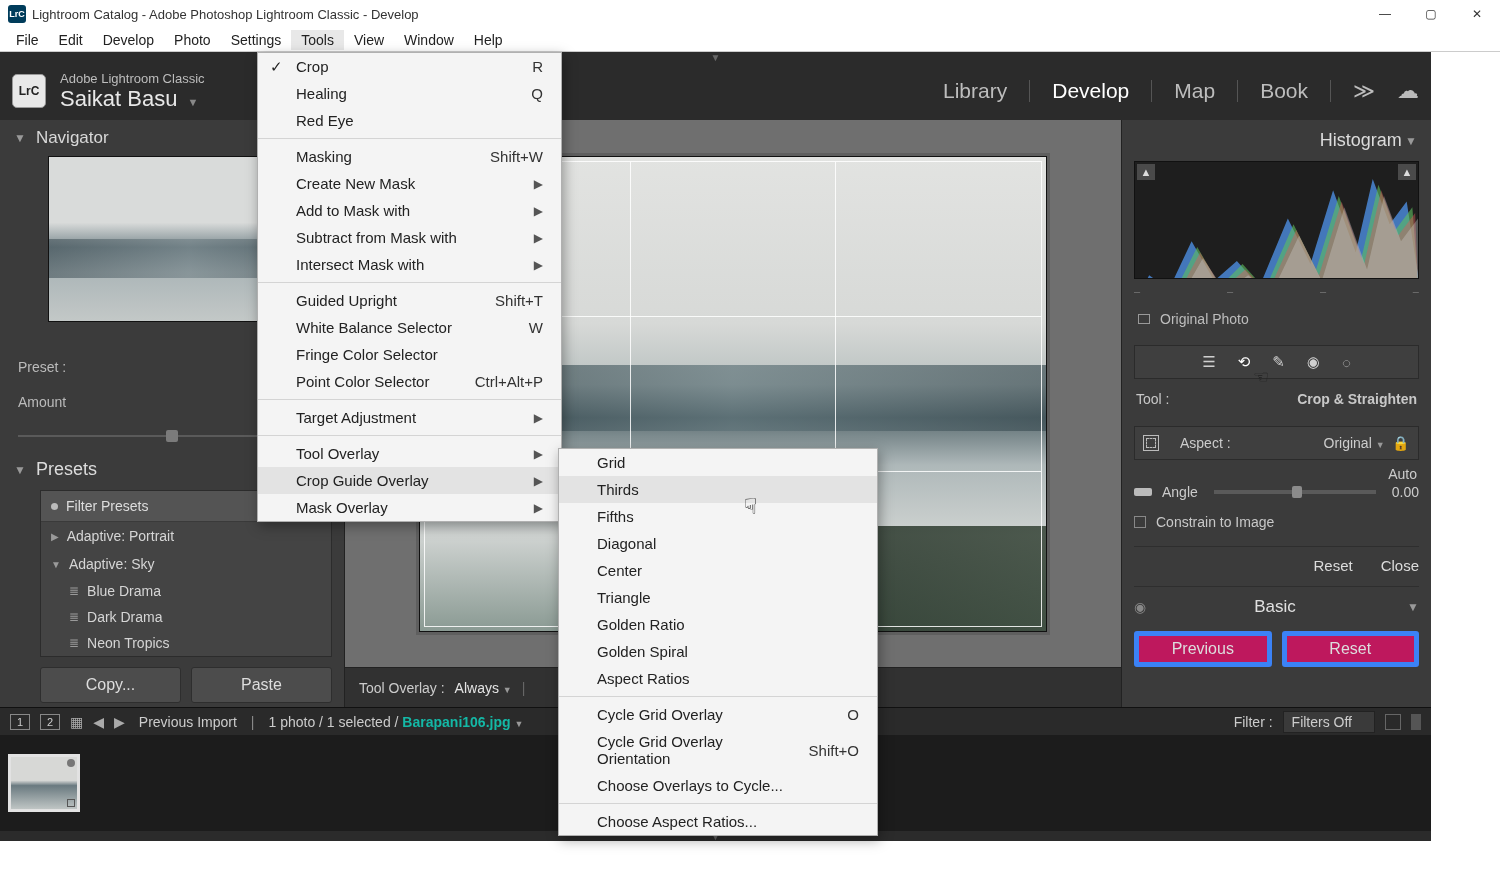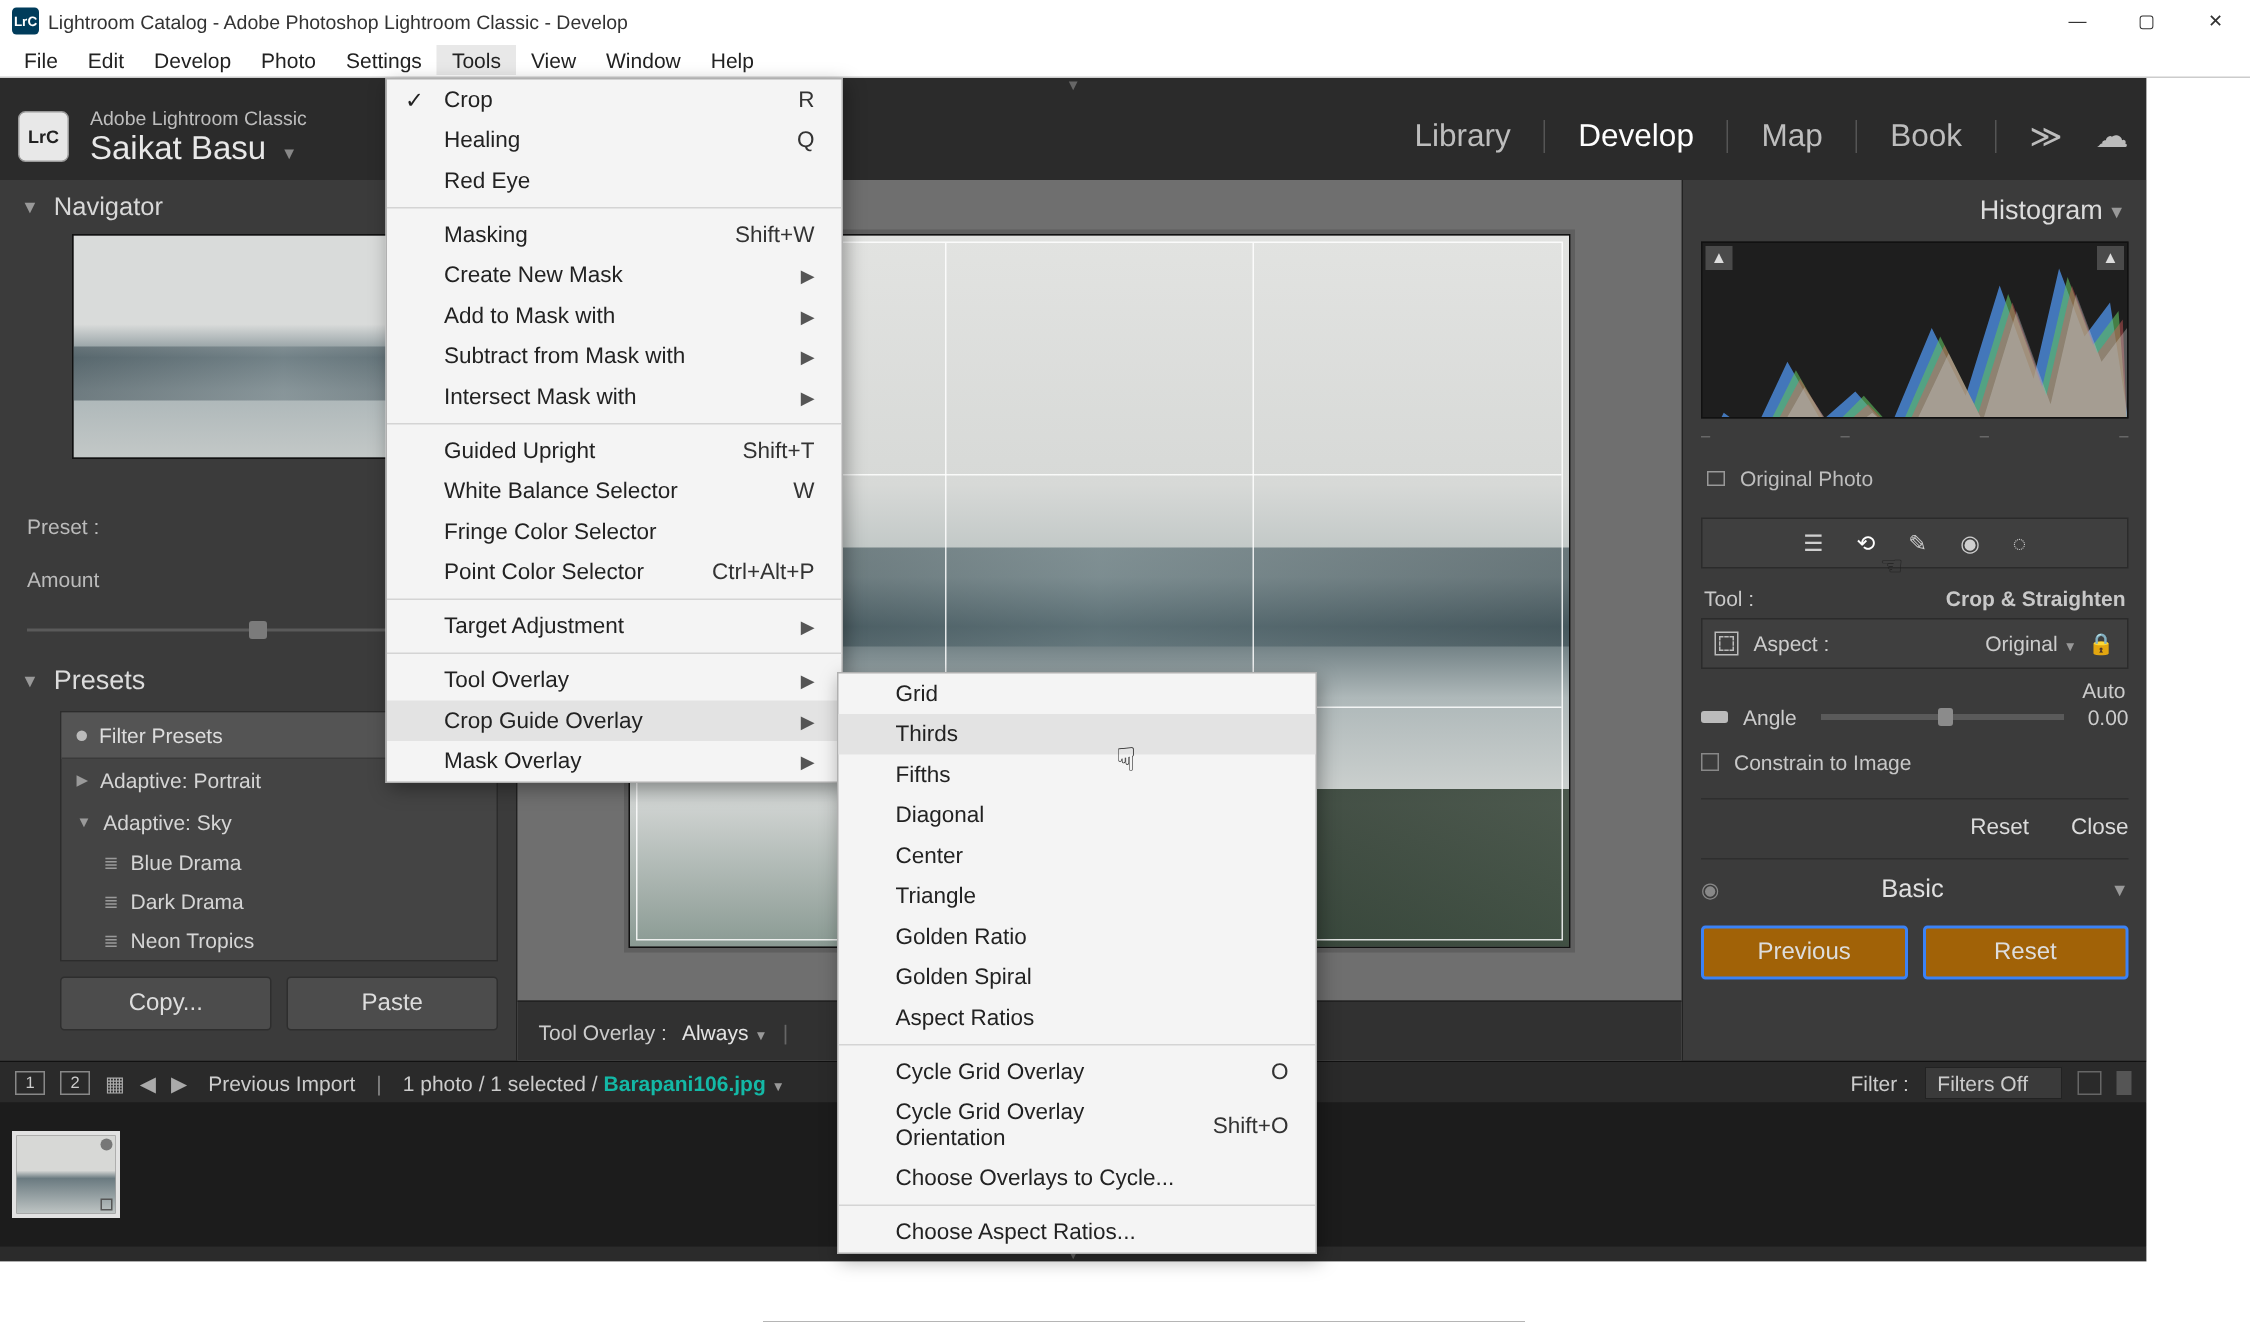--- a/index.html
+++ b/index.html
@@ -46,21 +46,21 @@
 .presets-head { display:flex; align-items:center; padding:10px 14px 6px 14px; font-size:18px; color:#dcdcdc;}
 .presets-head .toggle { color:#999; margin-right:10px; font-size:12px;}
 .presets-box { margin:4px 12px 0 40px; background:#444; border:1px solid #2c2c2c; }
 .presets-box .filter { display:flex; align-items:center; gap:8px; padding:7px 10px; background:#545454; color:#ddd; font-size:14px; border-bottom:1px solid #3a3a3a;}
 .presets-box .dot{width:7px;height:7px;border-radius:50%;background:#bbb;}
 .presets-box .grp { display:flex; align-items:center; gap:8px; padding:6px 10px; color:#d5d5d5; font-size:14px;}
 .presets-box .grp .tri{color:#9a9a9a;font-size:10px;}
 .presets-box .leaf { display:flex; align-items:center; gap:8px; padding:5px 10px 5px 28px; color:#d5d5d5; font-size:14px;}
 .presets-box .leaf .bars{color:#9a9a9a;font-size:12px;}
 
-.copy-row { display:flex; gap:10px; padding:10px 12px 20px 40px;}
+.copy-row { display:flex; gap:10px; padding:10px 12px 4px 40px;}
 .copy-row .btn { flex:1; height:36px; background:#4c4c4c; border:1px solid #2e2e2e; color:#ddd; font-size:16px; display:flex; align-items:center; justify-content:center; border-radius:3px;}
 
 .center { flex:1; display:flex; flex-direction:column; background:#6f6f6f; position:relative; min-width:0;}
 .canvas-wrap { flex:1; position:relative; display:flex; align-items:center; justify-content:center;}
 .photo { width:628px; height:476px; position:relative; background:linear-gradient(to bottom,#e2e3e1 0%, #d7d9d7 35%, #b9c1c0 48%, #5d6e73 55%, #aeb8b9 65%, #cfd3d1 80%, #8a9a93 100%); border:1px solid #111; box-shadow:0 0 0 3px #5f5f5f;}
 .photo .hills{position:absolute;left:0;right:0;top:44%;height:14%;background:linear-gradient(to right,#2f4147,#5c7177,#3a4c52);opacity:.65;}
 .photo .grass{position:absolute;right:0;bottom:0;width:36%;height:22%;background:linear-gradient(120deg,#1d2b1f,#2e3d2f);opacity:.8;}
 .crop-box { position:absolute; inset:4px; border:1px solid rgba(255,255,255,.85); }
 .crop-box .vlines, .crop-box .hlines { position:absolute; inset:0; pointer-events:none;}
 .crop-box .vlines:before, .crop-box .vlines:after { content:""; position:absolute; top:0; bottom:0; width:1px; background:rgba(255,255,255,.85);}
@@ -77,39 +77,39 @@
 .hist svg{position:absolute;inset:0;}
 .hist .corner{position:absolute;top:2px;width:18px;height:16px;background:#4a4a4a;display:flex;align-items:center;justify-content:center;color:#ddd;font-size:11px;}
 .hist .corner.l{left:2px;} .hist .corner.r{right:2px;}
 .orig { margin:8px 12px; padding:6px 4px; display:flex; align-items:center; gap:10px; color:#bdbdbd; font-size:14px;}
 .orig .box{width:12px;height:10px;border:1px solid #999;}
 .tool-icons { margin:4px 12px 0 12px; height:34px; background:#3f3f3f; border:1px solid #2b2b2b; display:flex; align-items:center; justify-content:center; gap:22px; color:#cfcfcf; font-size:15px; position:relative;}
 .tool-icons .active { color:#fff;}
 .tool-icons .cursor { position:absolute; left:118px; top:20px; font-size:18px; color:#222;}
 .tool-row { margin:8px 12px 0 12px; display:flex; align-items:center; font-size:14px; color:#c8c8c8; padding:4px 2px;}
 .tool-row .tail{margin-left:auto; font-weight:600;}
-.aspect-row { margin:1px 12px 0 12px; background:#3f3f3f; border:1px solid #2b2b2b; padding:8px; display:flex; align-items:center; gap:10px; font-size:14px;}
+.aspect-row { margin:15px 12px 0 12px; background:#3f3f3f; border:1px solid #2b2b2b; padding:8px; display:flex; align-items:center; gap:21px; font-size:14px;}
 .aspect-row .ico{width:16px;height:16px;border:1px solid #bbb;position:relative;}
 .aspect-row .ico:before{content:"";position:absolute;inset:2px;border:1px dashed #bbb;}
 .aspect-row .tail{margin-left:auto;display:flex;align-items:center;gap:8px;color:#ccc;}
 .aspect-row .lock{color:#d9b64e;}
 .auto-row { margin:6px 12px 0 12px; display:flex; justify-content:flex-end; font-size:14px; color:#ccc; padding:0 2px;}
 .angle-row { margin:2px 12px 0 12px; display:flex; align-items:center; gap:10px; font-size:14px;}
 .angle-row .level{width:18px;height:8px;background:#bbb;border-radius:2px;position:relative;}
 .angle-row .track{flex:1;height:4px;background:#5a5a5a;position:relative;margin:0 6px;}
 .angle-row .track .knob{position:absolute;left:48%;top:-4px;width:10px;height:12px;background:#8b8b8b;border-radius:2px;}
 .angle-row .val{color:#ccc;margin-left:auto;text-align:right;}
 .constrain { margin:14px 12px 0 12px; display:flex; align-items:center; gap:10px; font-size:14px; color:#c8c8c8;}
 .constrain .cb{width:12px;height:12px;border:1px solid #888;}
 .rc-row { margin:16px 12px 0 12px; display:flex; justify-content:flex-end; gap:28px; font-size:15px; color:#dcdcdc; border-top:1px solid #2e2e2e; padding-top:10px;}
 .basic-row { margin:12px 12px 0 12px; display:flex; align-items:center; border-top:1px solid #2e2e2e; padding-top:10px; font-size:17px; color:#e0e0e0;}
 .basic-row .tail{margin-left:auto;color:#999;font-size:12px;}
 .basic-row .eye{color:#888;font-size:14px;margin-right:auto;}
 .prev-reset { display:flex; gap:10px; padding:14px 12px 4px 12px;}
-.prev-reset .btn { flex:1; height:36px; background:#a16207; border:2px solid #3b82f6; color:#ddd; font-size:16px; display:flex; align-items:center; justify-content:center; border-radius:3px;}
+.prev-reset .btn { flex:1; height:36px; background:#be185d; border:5px solid #3b82f6; color:#ddd; font-size:16px; display:flex; align-items:center; justify-content:center; border-radius:3px;}
 
 .filmstrip-bar { height:28px; background:#2a2a2a; display:flex; align-items:center; padding:0 10px; color:#ccc; font-size:14px; gap:14px; border-top:1px solid #111;}
 .filmstrip-bar .seg{display:flex;align-items:center;gap:10px;}
 .filmstrip-bar .box{width:20px;height:16px;border:1px solid #888;display:flex;align-items:center;justify-content:center;font-size:11px;}
 .filmstrip-bar .tail{margin-left:auto;display:flex;align-items:center;gap:10px;}
 .filmstrip { height:96px; background:#1c1c1c; display:flex; align-items:center; padding:8px; gap:8px;}
 .filmstrip .thumb { width:72px; height:58px; background:linear-gradient(to bottom,#d7d8d6 0%,#d7d8d6 45%,#6a7a80 55%,#bfc5c4 100%); border:3px solid #e2e2e2; position:relative;}
 .filmstrip .thumb .dot{position:absolute;top:2px;right:2px;width:8px;height:8px;border-radius:50%;background:#777;}
 .filmstrip .thumb .sq{position:absolute;bottom:2px;right:2px;width:8px;height:8px;border:1px solid #555;}
 .bot-accent { height:10px; background:#2b2b2b; display:flex; justify-content:center; align-items:center;}

